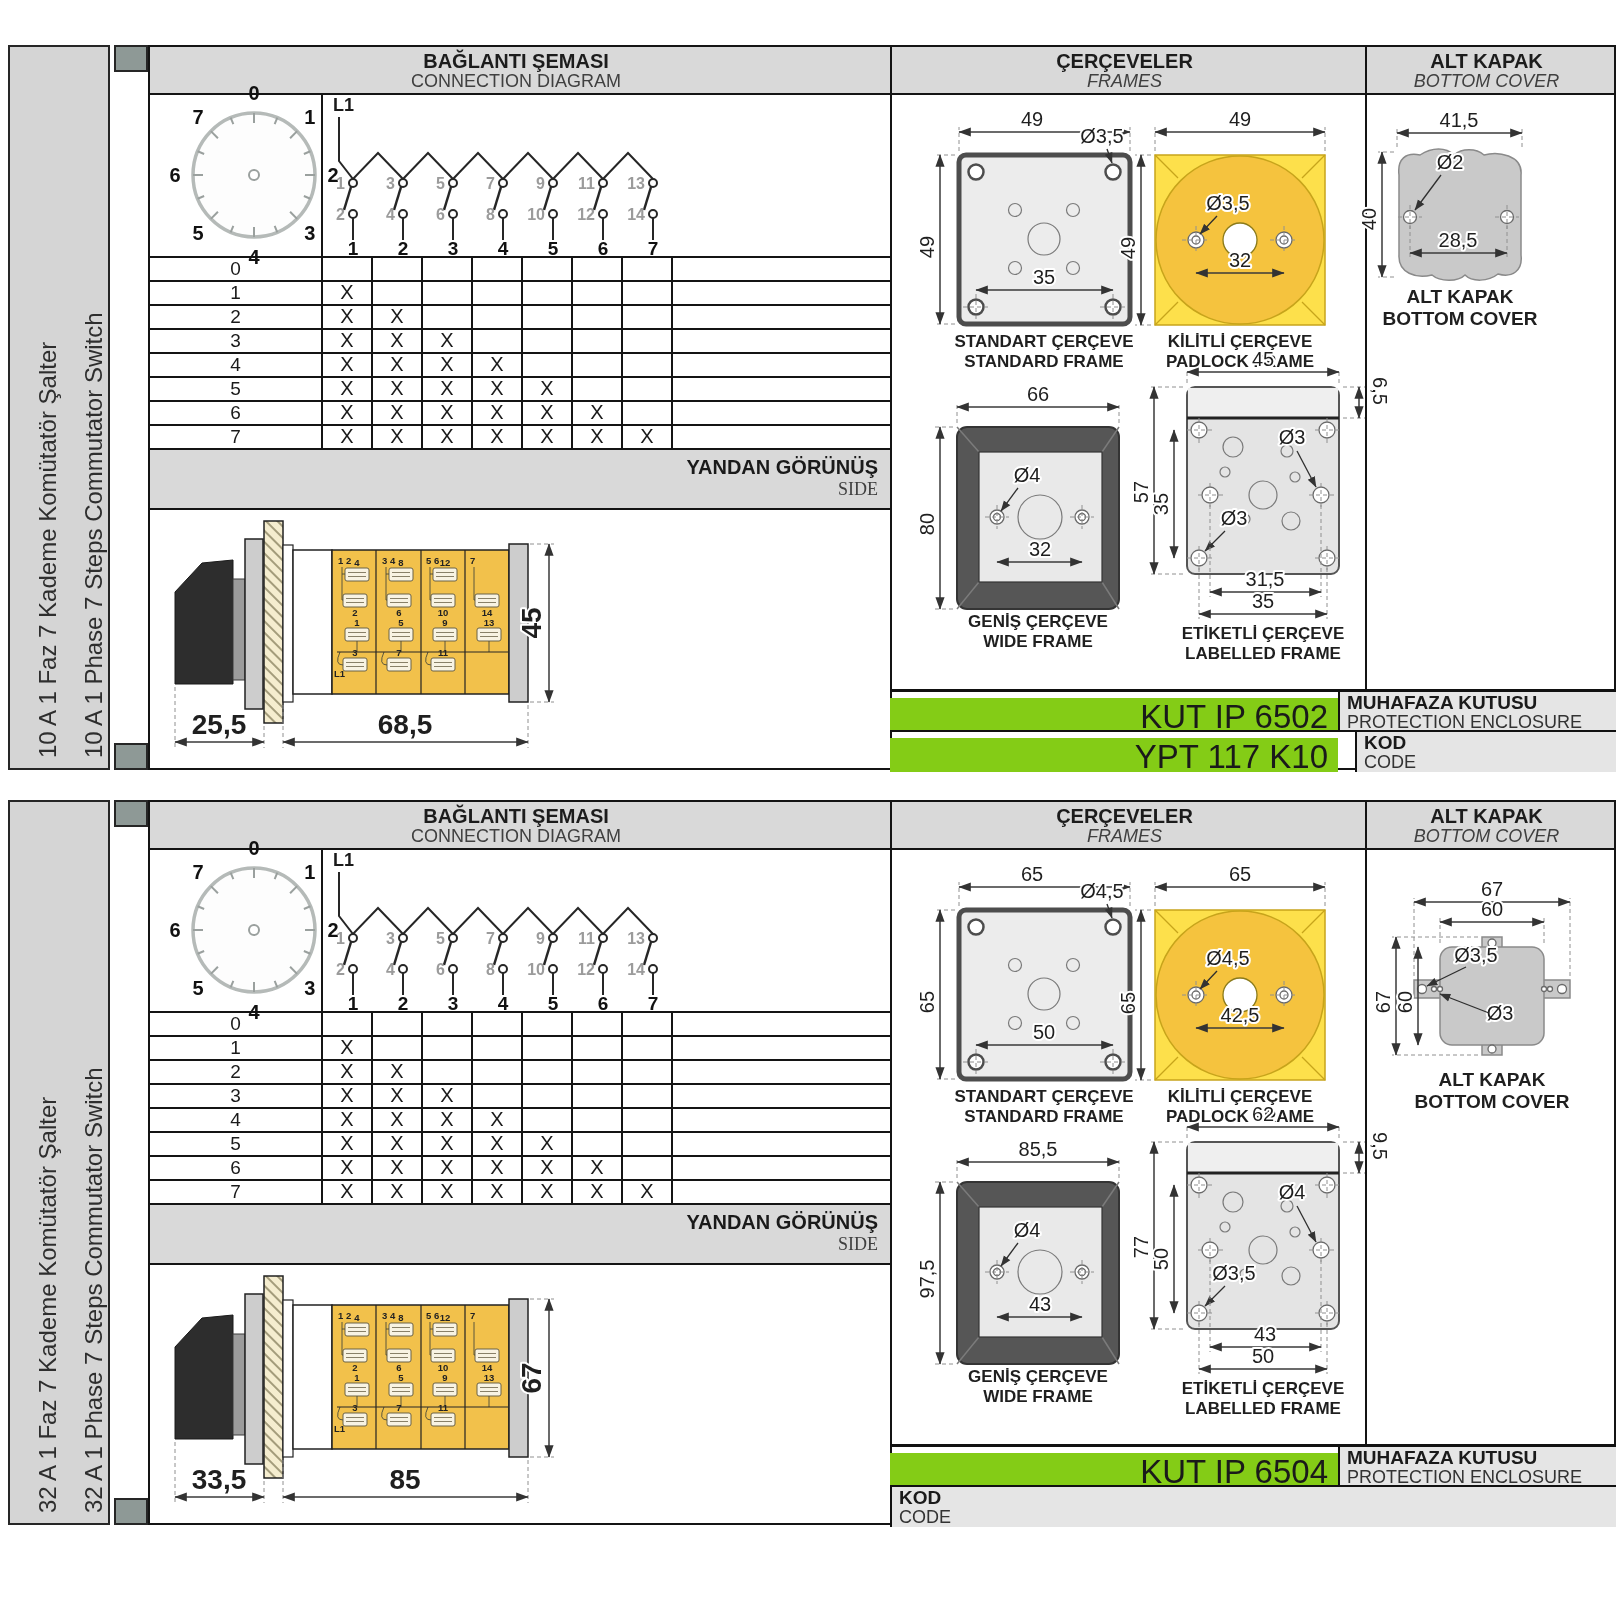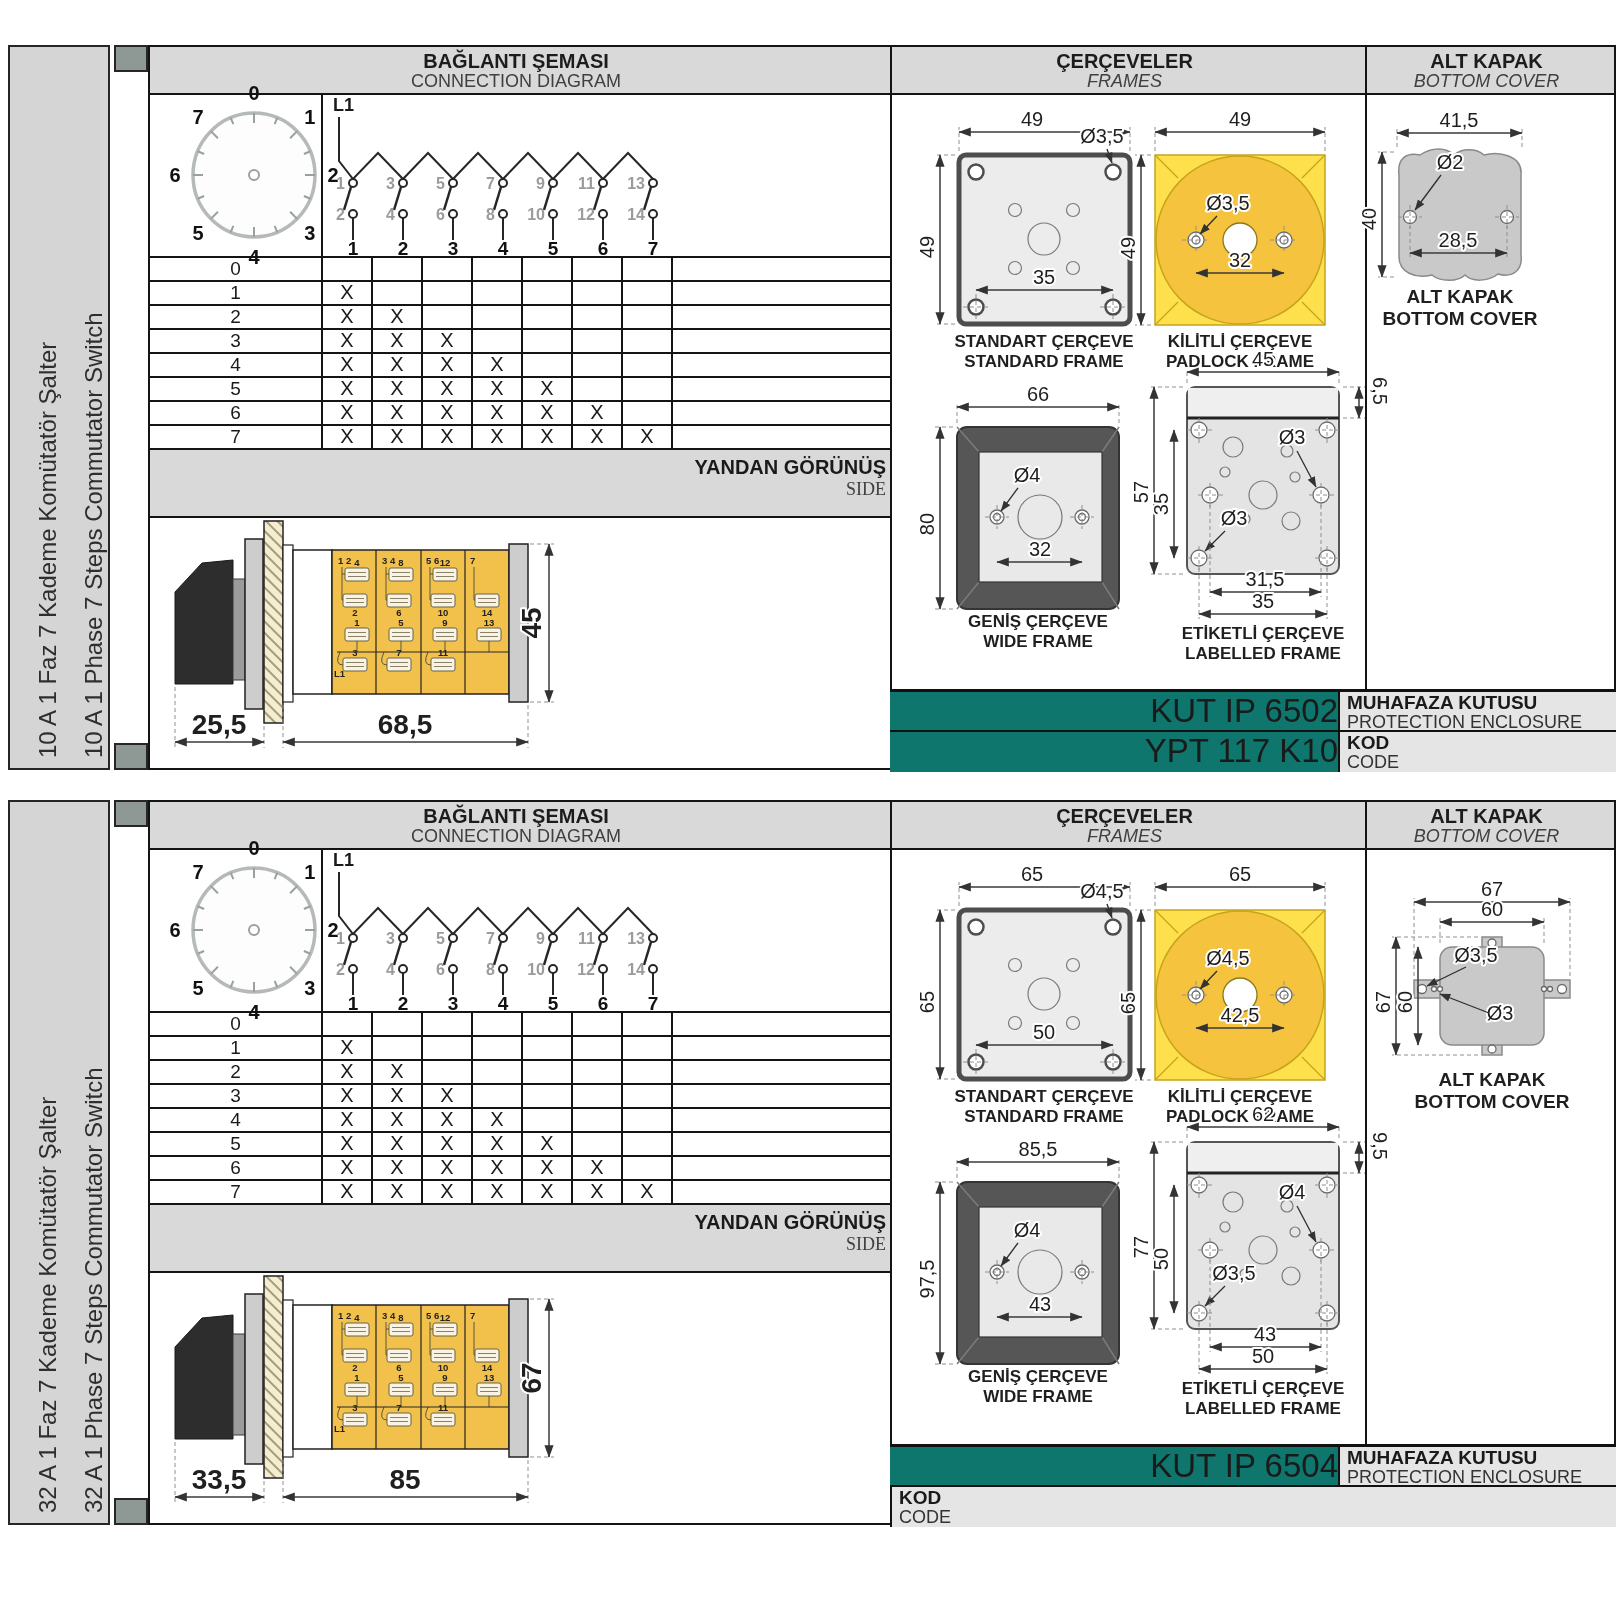--- a/index.html
+++ b/index.html
@@ -22,21 +22,21 @@
   .diagram-row{position:absolute;left:0;top:48px;width:740px;height:163px;border-bottom:2px solid #141414;box-sizing:border-box;}
   .dial-cell{position:absolute;left:0;top:0;width:173px;height:161px;border-right:2px solid #141414;box-sizing:border-box;}
   svg{overflow:visible;}
   svg text{font-family:"Liberation Sans",sans-serif;}
   .contacts{position:absolute;left:173px;top:0;}
   .step-table{position:absolute;left:0;top:211px;width:740px;}
   .st-row{display:flex;height:24px;border-bottom:2px solid #141414;box-sizing:border-box;}
   .st-label{width:173px;border-right:2px solid #141414;box-sizing:border-box;text-align:center;font-size:19px;line-height:21px;}
   .st-cell{width:50px;border-right:2px solid #141414;box-sizing:border-box;text-align:center;font-size:20px;line-height:20px;}
   .st-fill{flex:1;}
-  .side-strip{position:absolute;left:0;top:403px;width:740px;height:68px;background:#d9d9d9;border-bottom:2px solid #141414;box-sizing:border-box;text-align:right;padding:6px 4px 0 0;line-height:1.15;}
+  .side-strip{position:absolute;left:0;top:403px;width:740px;height:60px;background:#d9d9d9;border-bottom:2px solid #141414;box-sizing:border-box;text-align:right;padding:6px 12px 0 0;line-height:1.15;}
   .side-strip .tr{display:block;font-weight:bold;font-size:20px;}
   .side-strip .en{display:block;font-size:18px;color:#3f3f3f;font-family:Liberation Serif, serif;}
   .sideview{position:absolute;left:20px;top:470px;}
   .fsvg{position:absolute;}
   .dim{stroke:#3a3a3a;stroke-width:1.5;fill:none;marker-start:url(#ar);marker-end:url(#ar);}
   .lead{stroke:#2e2e2e;stroke-width:1.3;fill:none;marker-end:url(#ar);}
   .ext{stroke:#909090;stroke-width:1;fill:none;stroke-dasharray:4 3;}
   .dimtxt{font-size:20px;fill:#1f1f1f;text-anchor:middle;paint-order:stroke;stroke:#fff;stroke-width:4px;stroke-linejoin:round;}
   .dimtxt.big{font-size:28px;font-weight:bold;}
   .ftitle{font-size:17px;font-weight:bold;fill:#1f1f1f;text-anchor:middle;}
@@ -44,22 +44,22 @@
   .hole{fill:#fff;stroke:#4d4d4d;stroke-width:2.5;}
   .hole2{fill:#fff;stroke:#6a6a6a;stroke-width:1.3;}
   .thin{fill:none;stroke:#7a7a7a;stroke-width:1.2;}
   .pl-sq{fill:#fde04b;stroke:#c7a41b;stroke-width:1.5;}
   .pl-ci{fill:#f5c33e;stroke:#c7a41b;stroke-width:1.5;}
   .pl-l{stroke:#c7a41b;stroke-width:1.2;}
   .cov{fill:#c9c9c9;stroke:#8a8a8a;stroke-width:1.5;}
   .codes{position:absolute;left:740px;top:642px;width:726px;}
   .crow{display:flex;box-sizing:border-box;border-top:2px solid #111;}
   .crow.first{border-top:3px solid #111;height:41px;}
-  .crow.second{height:42px;}
-  .cbig{width:448px;text-align:right;font-size:33px;background:#0f766e;line-height:37px;box-sizing:border-box;}
+  .crow.second{height:42px;gap:17px;}
+  .cbig{width:448px;text-align:right;font-size:33px;padding-right:10px;background:#84cc16;line-height:37px;box-sizing:border-box;margin-top:6px;}
   .clabel{flex:1;background:#e5e5e5;border-left:2px solid #111;padding:1px 0 0 7px;line-height:1.06;box-sizing:border-box;}
   .clabel .tr{display:block;font-weight:bold;font-size:19px;}
   .clabel .en{display:block;font-size:18px;color:#333;}
   .tt{font-size:9.5px;font-weight:bold;fill:#222;text-anchor:middle;}
   .tp{font-size:9.5px;font-weight:bold;fill:#222;}
 </style>
 </head>
 <body>
 
 <svg width="0" height="0" style="position:absolute">

